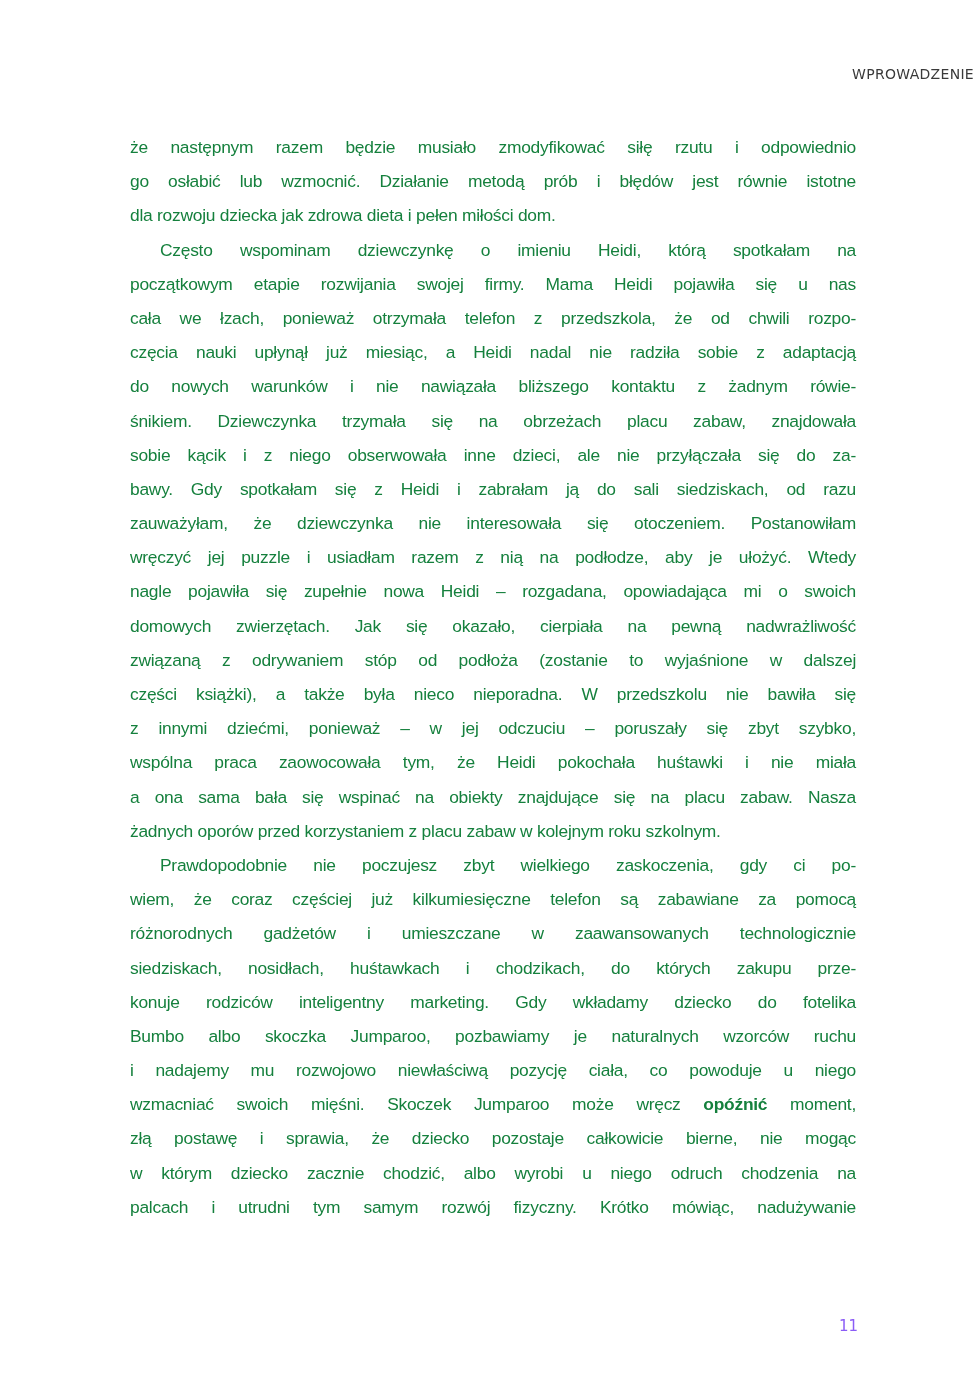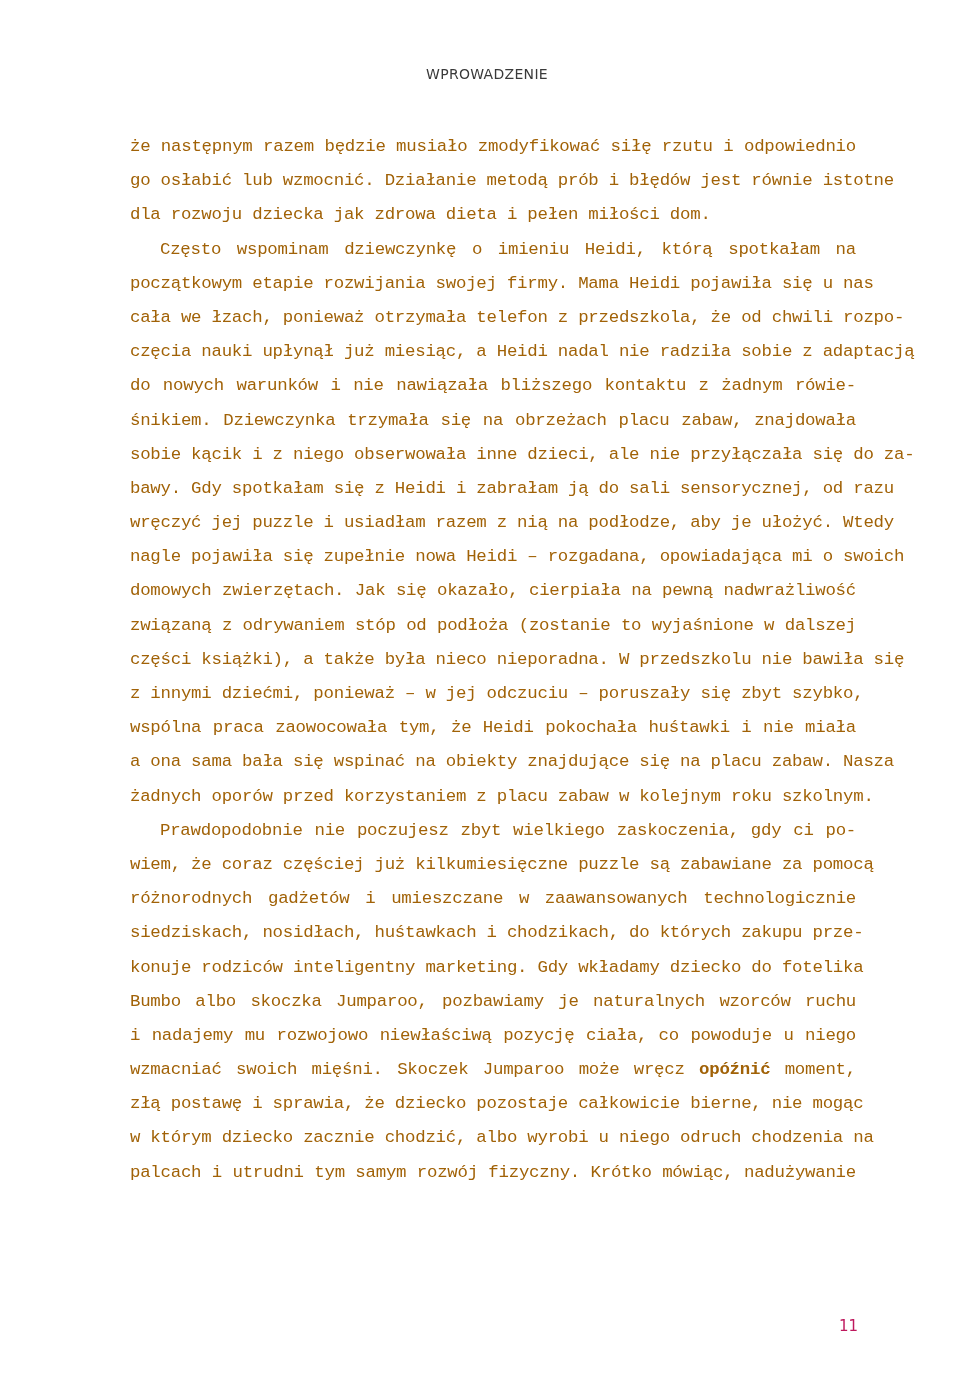--- a/index.html
+++ b/index.html
@@ -18,34 +18,34 @@
       left: 0; top: 0;
       width: 974px;
       height: 1388px;
       background: #ffffff;
     }
     .running-header {
       position: absolute;
       top: 66px;
       left: 0;
       width: 974px;
-      text-align: center;
+      text-align: right;
       font-family: "DejaVu Sans", sans-serif;
       font-size: 14px;
       letter-spacing: 0.3px;
       color: #3a3a3a;
     }
     .body-text {
       position: absolute;
       left: 130px;
       top: 130px;
       width: 726px;
-      font-family: Liberation Mono, monospace;
+      font-family: Liberation Sans, sans-serif;
       font-size: 18.6px;
-      color: #a16207;
+      color: #15803d;
     }
     .line {
       height: 34.2px;
       line-height: 34.2px;
       white-space: nowrap;
       text-align: justify;
       text-align-last: justify;
       font-size: 17.4px;
       letter-spacing: -0.25px;
     }
@@ -59,21 +59,21 @@
       font-weight: bold;
     }
     .page-number {
       position: absolute;
       top: 1317px;
       left: 836px;
       width: 22px;
       text-align: right;
       font-family: "DejaVu Sans", sans-serif;
       font-size: 15px;
-      color: #be185d;
+      color: #8b5cf6;
     }
   </style>
 </head>
 <body>
 
 <div class="page">
 
   <div class="running-header">WPROWADZENIE</div>
 
   <div class="body-text">
@@ -85,35 +85,36 @@
     </div>
 
     <div class="paragraph">
       <div class="line indent">Często wspominam dziewczynkę o imieniu Heidi, którą spotkałam na</div>
       <div class="line">początkowym etapie rozwijania swojej firmy. Mama Heidi pojawiła się u nas</div>
       <div class="line">cała we łzach, ponieważ otrzymała telefon z przedszkola, że od chwili rozpo-</div>
       <div class="line">częcia nauki upłynął już miesiąc, a Heidi nadal nie radziła sobie z adaptacją</div>
       <div class="line">do nowych warunków i nie nawiązała bliższego kontaktu z żadnym rówie-</div>
       <div class="line">śnikiem. Dziewczynka trzymała się na obrzeżach placu zabaw, znajdowała</div>
       <div class="line">sobie kącik i z niego obserwowała inne dzieci, ale nie przyłączała się do za-</div>
-      <div class="line">bawy. Gdy spotkałam się z Heidi i zabrałam ją do sali sensorycznej, od razu</div>
+      <div class="line">bawy. Gdy spotkałam się z Heidi i zabrałam ją do sali siedziskach, od razu</div>
+      <div class="line">zauważyłam, że dziewczynka nie interesowała się otoczeniem. Postanowiłam</div>
       <div class="line">wręczyć jej puzzle i usiadłam razem z nią na podłodze, aby je ułożyć. Wtedy</div>
       <div class="line">nagle pojawiła się zupełnie nowa Heidi – rozgadana, opowiadająca mi o swoich</div>
       <div class="line">domowych zwierzętach. Jak się okazało, cierpiała na pewną nadwrażliwość</div>
       <div class="line">związaną z odrywaniem stóp od podłoża (zostanie to wyjaśnione w dalszej</div>
       <div class="line">części książki), a także była nieco nieporadna. W przedszkolu nie bawiła się</div>
       <div class="line">z innymi dziećmi, ponieważ – w jej odczuciu – poruszały się zbyt szybko,</div>
       <div class="line">wspólna praca zaowocowała tym, że Heidi pokochała huśtawki i nie miała</div>
       <div class="line">a ona sama bała się wspinać na obiekty znajdujące się na placu zabaw. Nasza</div>
       <div class="line last">żadnych oporów przed korzystaniem z placu zabaw w kolejnym roku szkolnym.</div>
     </div>
 
     <div class="paragraph">
       <div class="line indent">Prawdopodobnie nie poczujesz zbyt wielkiego zaskoczenia, gdy ci po-</div>
-      <div class="line">wiem, że coraz częściej już kilkumiesięczne puzzle są zabawiane za pomocą</div>
+      <div class="line">wiem, że coraz częściej już kilkumiesięczne telefon są zabawiane za pomocą</div>
       <div class="line">różnorodnych gadżetów i umieszczane w zaawansowanych technologicznie</div>
       <div class="line">siedziskach, nosidłach, huśtawkach i chodzikach, do których zakupu prze-</div>
       <div class="line">konuje rodziców inteligentny marketing. Gdy wkładamy dziecko do fotelika</div>
       <div class="line">Bumbo albo skoczka Jumparoo, pozbawiamy je naturalnych wzorców ruchu</div>
       <div class="line">i nadajemy mu rozwojowo niewłaściwą pozycję ciała, co powoduje u niego</div>
       <div class="line"><span>wzmacniać swoich mięśni. Skoczek Jumparoo może wręcz </span><span class="bold">opóźnić</span><span> moment,</span></div>
       <div class="line">złą postawę i sprawia, że dziecko pozostaje całkowicie bierne, nie mogąc</div>
       <div class="line">w którym dziecko zacznie chodzić, albo wyrobi u niego odruch chodzenia na</div>
       <div class="line">palcach i utrudni tym samym rozwój fizyczny. Krótko mówiąc, nadużywanie</div>
     </div>

